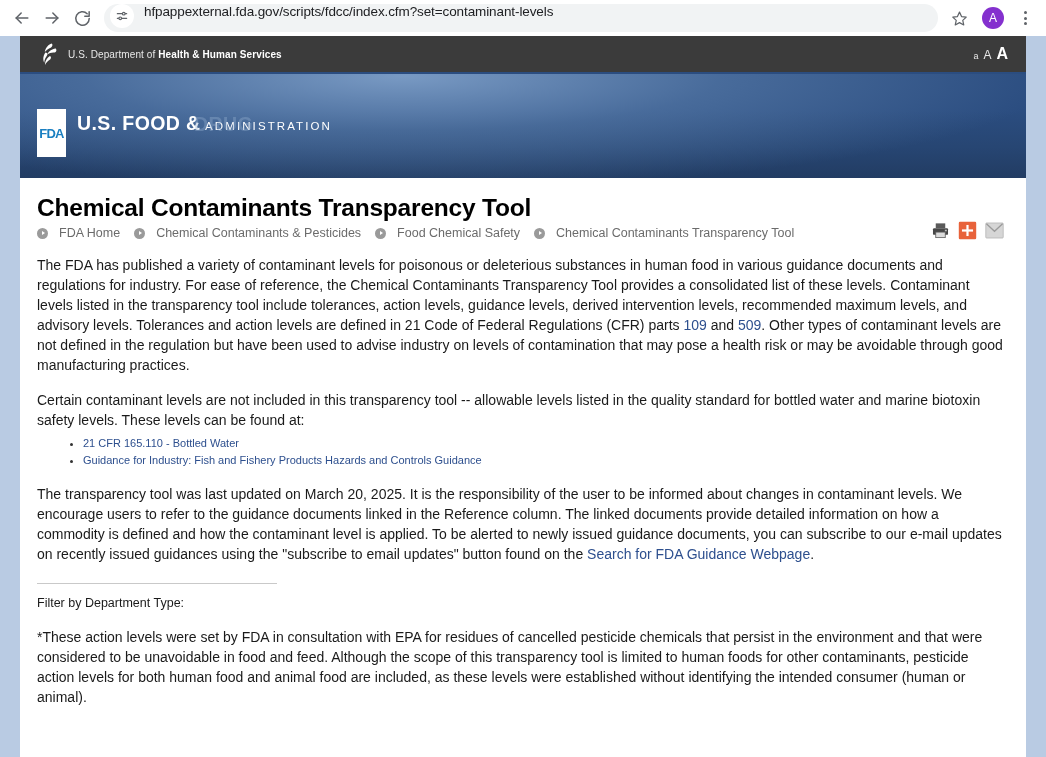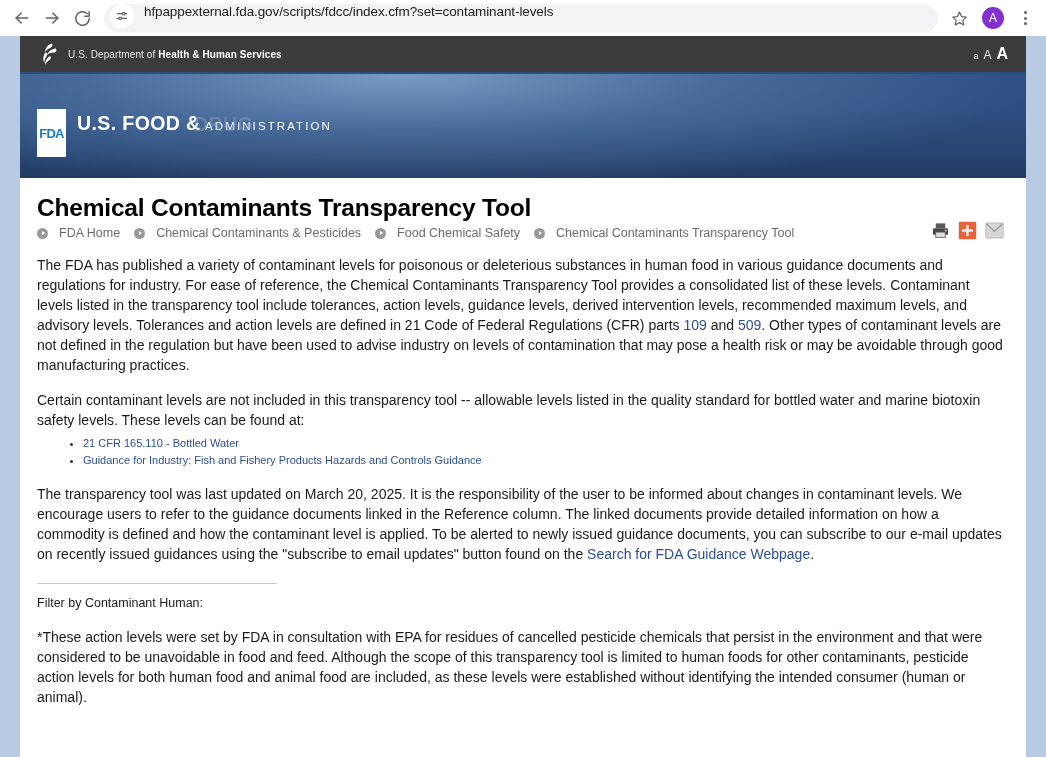--- a/index.html
+++ b/index.html
@@ -426,20 +426,20 @@
     <ul class="doc-list">
       <li><a>21 CFR 165.110 - Bottled Water</a></li>
       <li><a>Guidance for Industry: Fish and Fishery Products Hazards and Controls Guidance</a></li>
     </ul>
 
     <p class="body-text"><span>The transparency tool was last updated on March 20, 2025. It is the responsibility of the user to be informed about changes in contaminant levels. We encourage users to refer to the guidance documents linked in the Reference column. The linked documents provide detailed information on how a commodity is defined and how the contaminant level is applied. To be alerted to newly issued guidance documents, you can subscribe to our e-mail updates on recently issued guidances using the "subscribe to email updates" button found on the </span><a class="inline-link">Search for FDA Guidance Webpage</a><span>.</span></p>
 
 
     <hr class="divider">
 
-    <div class="plain-label">Filter by Contaminant Human:</div>
+    <div class="plain-label">Filter by Department Type:</div>
 
 
     <p class="body-text">*These action levels were set by FDA in consultation with EPA for residues of cancelled pesticide chemicals that persist in the environment and that were considered to be unavoidable in food and feed. Although the scope of this transparency tool is limited to human foods for other contaminants, pesticide action levels for both human food and animal food are included, as these levels were established without identifying the intended consumer (human or animal).</p>
 
   </div>
 </div>
 </div>
 
 </body></html>

